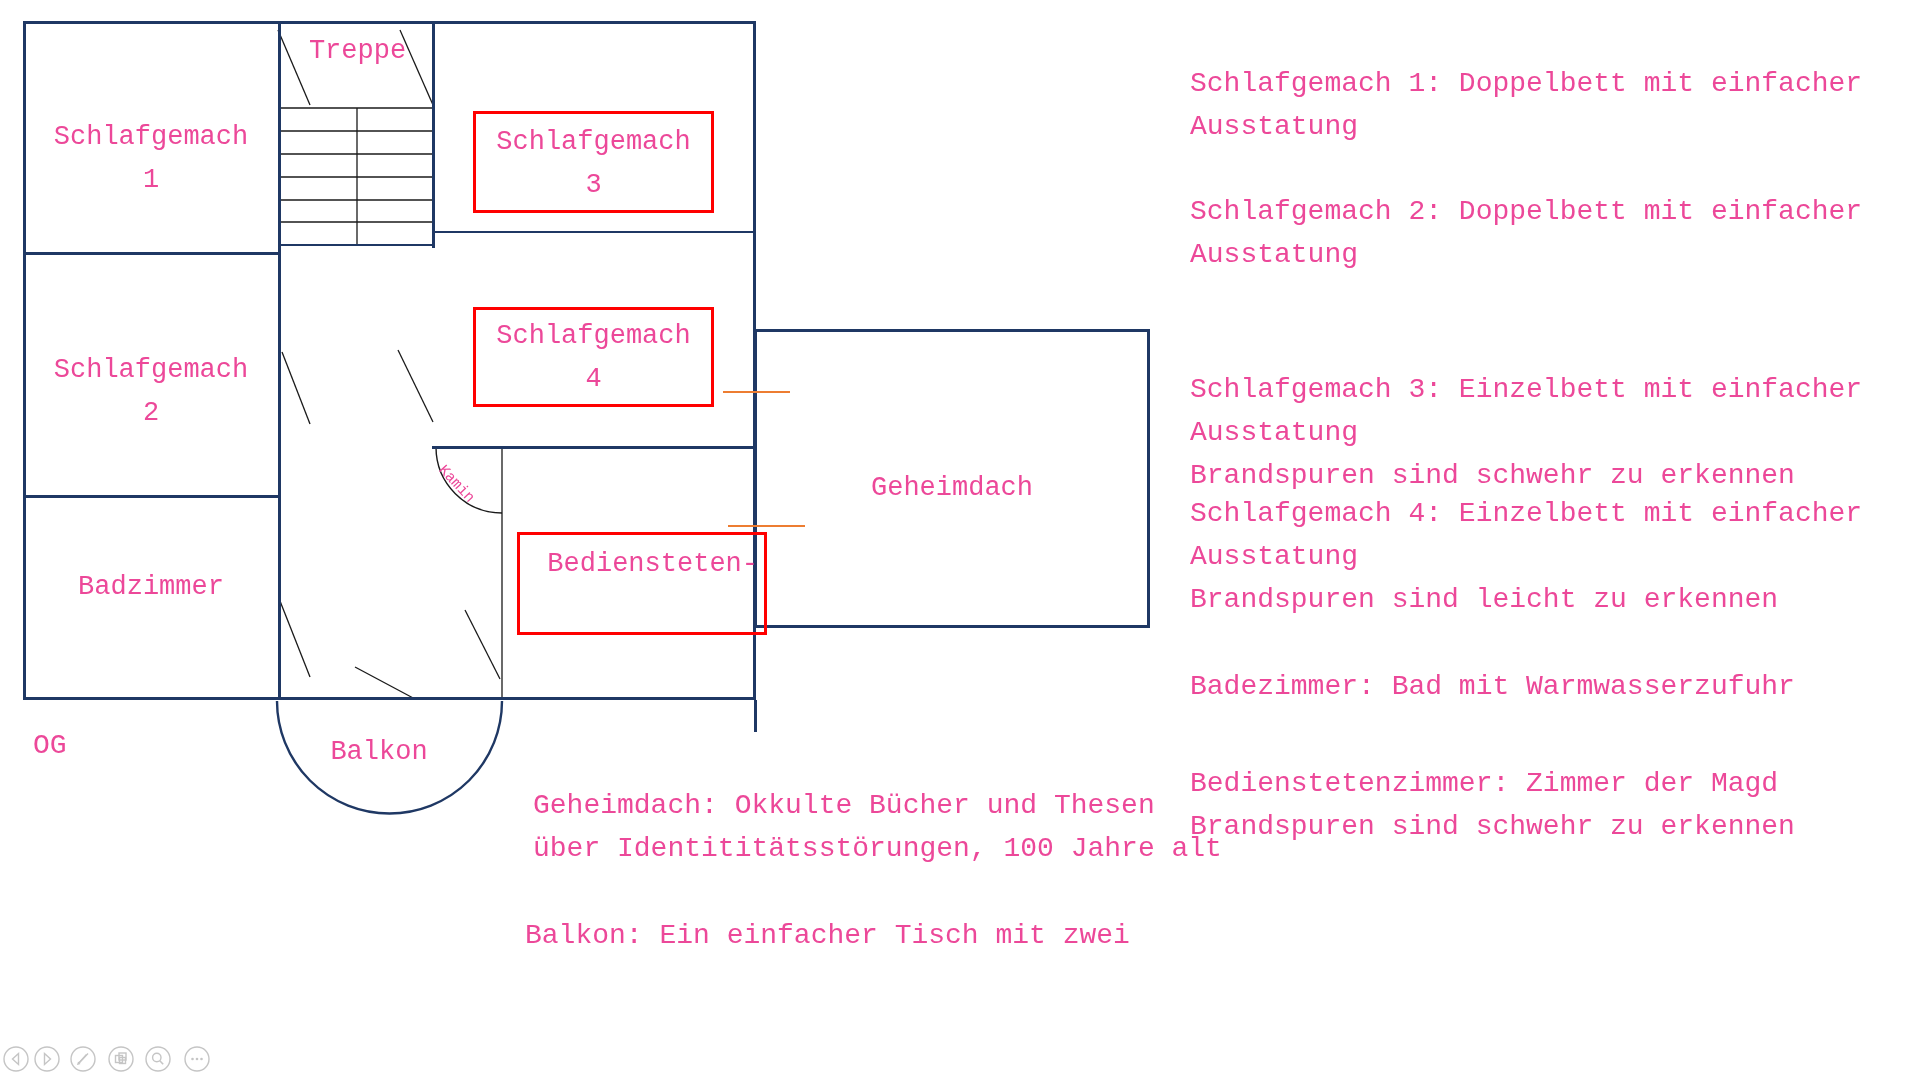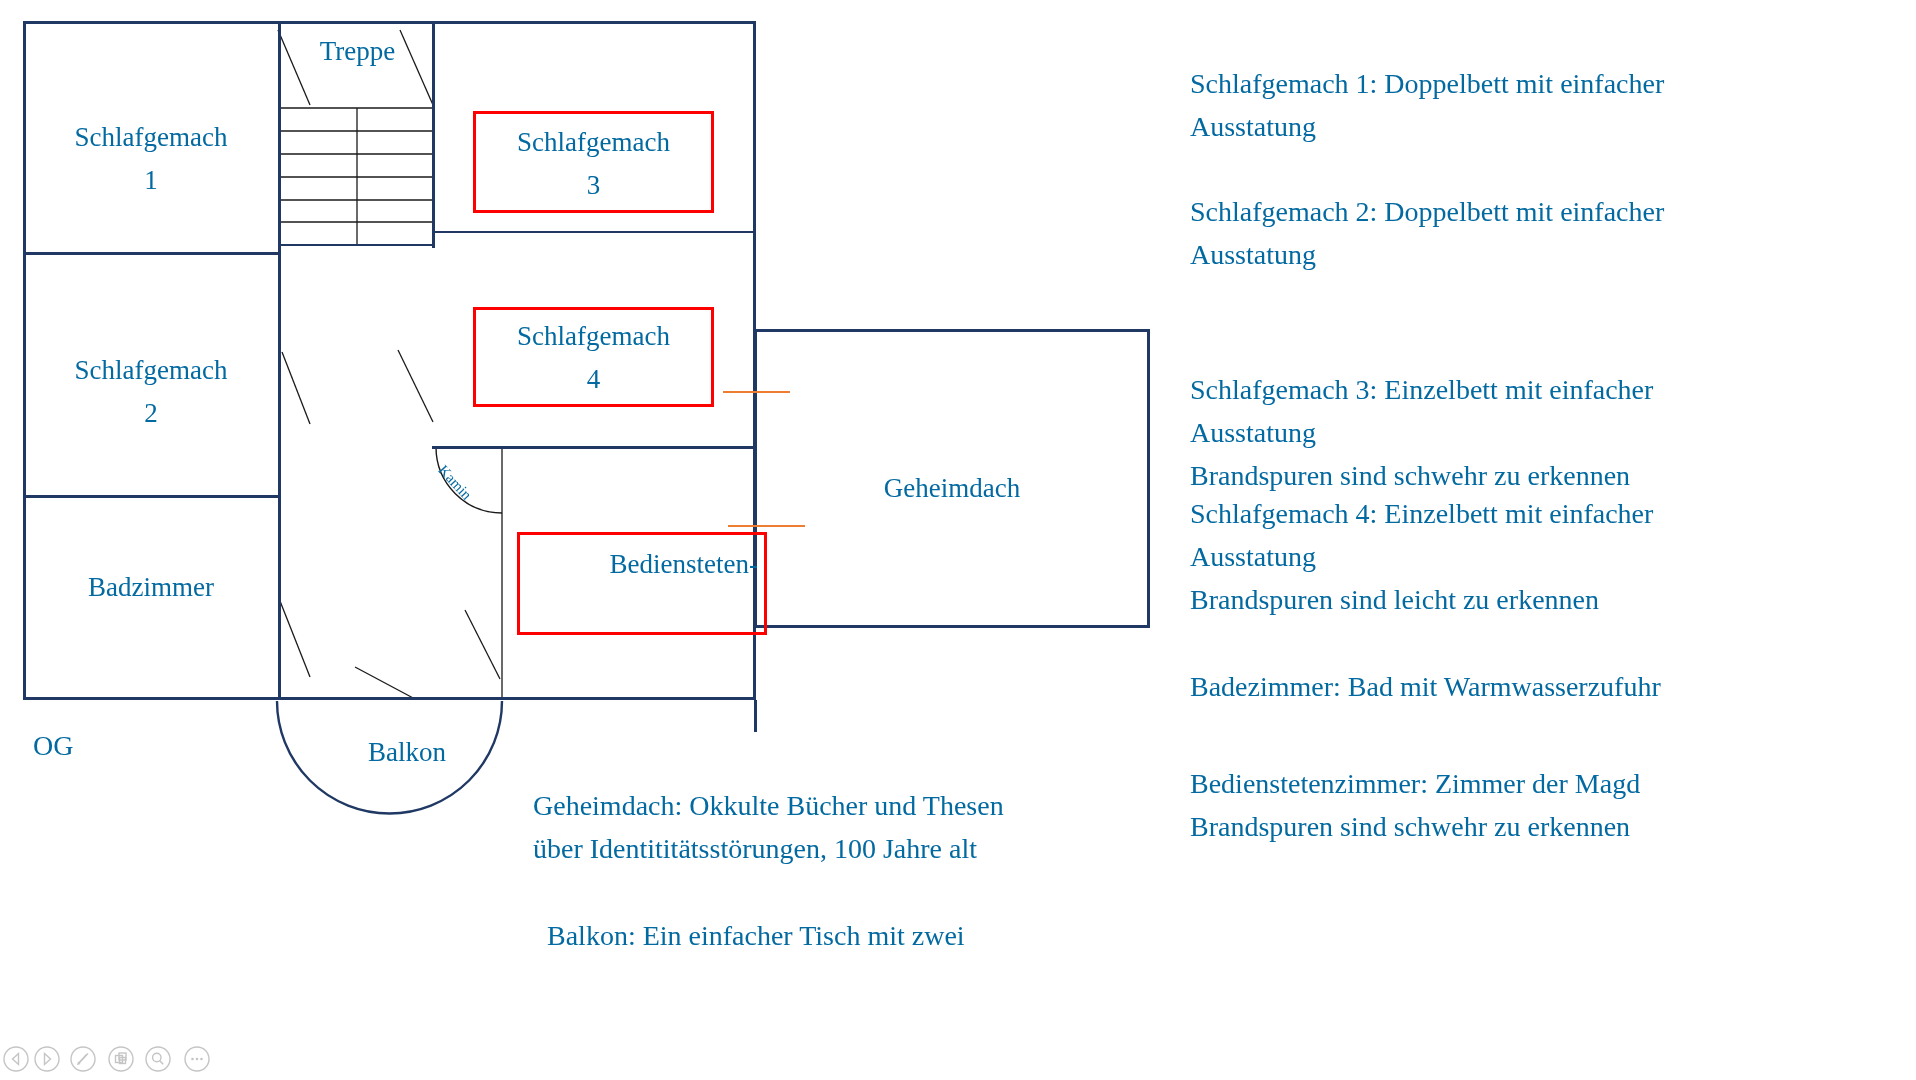--- a/index.html
+++ b/index.html
@@ -1,18 +1,18 @@
 <!DOCTYPE html>
 <html><head>
 <meta charset="utf-8">
 <style>
   html,body{margin:0;padding:0;background:#ffffff;}
   .canvas{
     position:relative;width:1908px;height:1080px;background:#ffffff;overflow:hidden;
-    font-family:Liberation Serif, serif;color:#0369a1;
+    font-family:Liberation Mono, monospace;color:#ec4899;
   }
   .wall{position:absolute;background:#1F3864;}
   .geheim-rect{position:absolute;border:3px solid #1F3864;box-sizing:border-box;background:transparent;}
   .outer-rect{position:absolute;border:3px solid #1F3864;box-sizing:border-box;}
   .redbox{position:absolute;border:3px solid #FF0000;box-sizing:border-box;background:transparent;}
   .marker{position:absolute;background:#ED7D31;height:2px;}
   .label{position:absolute;font-size:27px;line-height:43px;text-align:center;white-space:nowrap;}
   .label.left{text-align:right;}
   .note{position:absolute;font-size:28px;line-height:43px;white-space:nowrap;}
   .kamin-label{position:absolute;font-size:15px;transform:rotate(47deg);transform-origin:left top;white-space:nowrap;}
@@ -98,21 +98,21 @@
   <div class="label" style="left:473px;top:315px;width:241px;">
     <div>Schlafgemach</div>
     <div>4</div>
   </div>
   <div class="label left" style="left:533px;top:543px;width:225px;">
     <div>Bediensteten-</div>
   </div>
   <div class="label" style="left:754px;top:467px;width:396px;">
     <div>Geheimdach</div>
   </div>
-  <div class="label" style="left:296px;top:731px;width:222px;">
+  <div class="label" style="left:268px;top:731px;width:222px;">
     <div>Balkon</div>
   </div>
   <span class="kamin-label" style="left:447px;top:462px;">Kamin</span>
   <div class="og-label" style="left:33px;top:730px;">OG</div>
 
   <div class="note" style="left:1190px;top:62px;">
     <div>Schlafgemach 1: Doppelbett mit einfacher</div>
     <div>Ausstatung</div>
   </div>
   <div class="note" style="left:1190px;top:190px;">
@@ -134,21 +134,21 @@
   </div>
   <div class="note" style="left:1190px;top:750px;margin-top:12px;">
     <div>Bedienstetenzimmer: Zimmer der Magd</div>
     <div>Brandspuren sind schwehr zu erkennen</div>
   </div>
 
   <div class="note" style="left:533px;top:784px;">
     <div>Geheimdach: Okkulte Bücher und Thesen</div>
     <div>über Identititätsstörungen, 100 Jahre alt</div>
   </div>
-  <div class="note" style="left:547px;top:914px;">
+  <div class="note" style="left:525px;top:914px;">
     <div>Balkon: Ein einfacher Tisch mit zwei</div>
   </div>
 
   <div class="toolbar">
     <svg class="tool-icon" style="left:3px;" viewBox="0 0 26 26">
       <circle cx="13" cy="13" r="12" fill="none" stroke="#C5C5C5" stroke-width="1.4"></circle>
       <polygon points="15.5,7.5 9.5,13 15.5,18.5" fill="none" stroke="#C5C5C5" stroke-width="1.4"></polygon>
     </svg>
     <svg class="tool-icon" style="left:34px;" viewBox="0 0 26 26">
       <circle cx="13" cy="13" r="12" fill="none" stroke="#C5C5C5" stroke-width="1.4"></circle>

